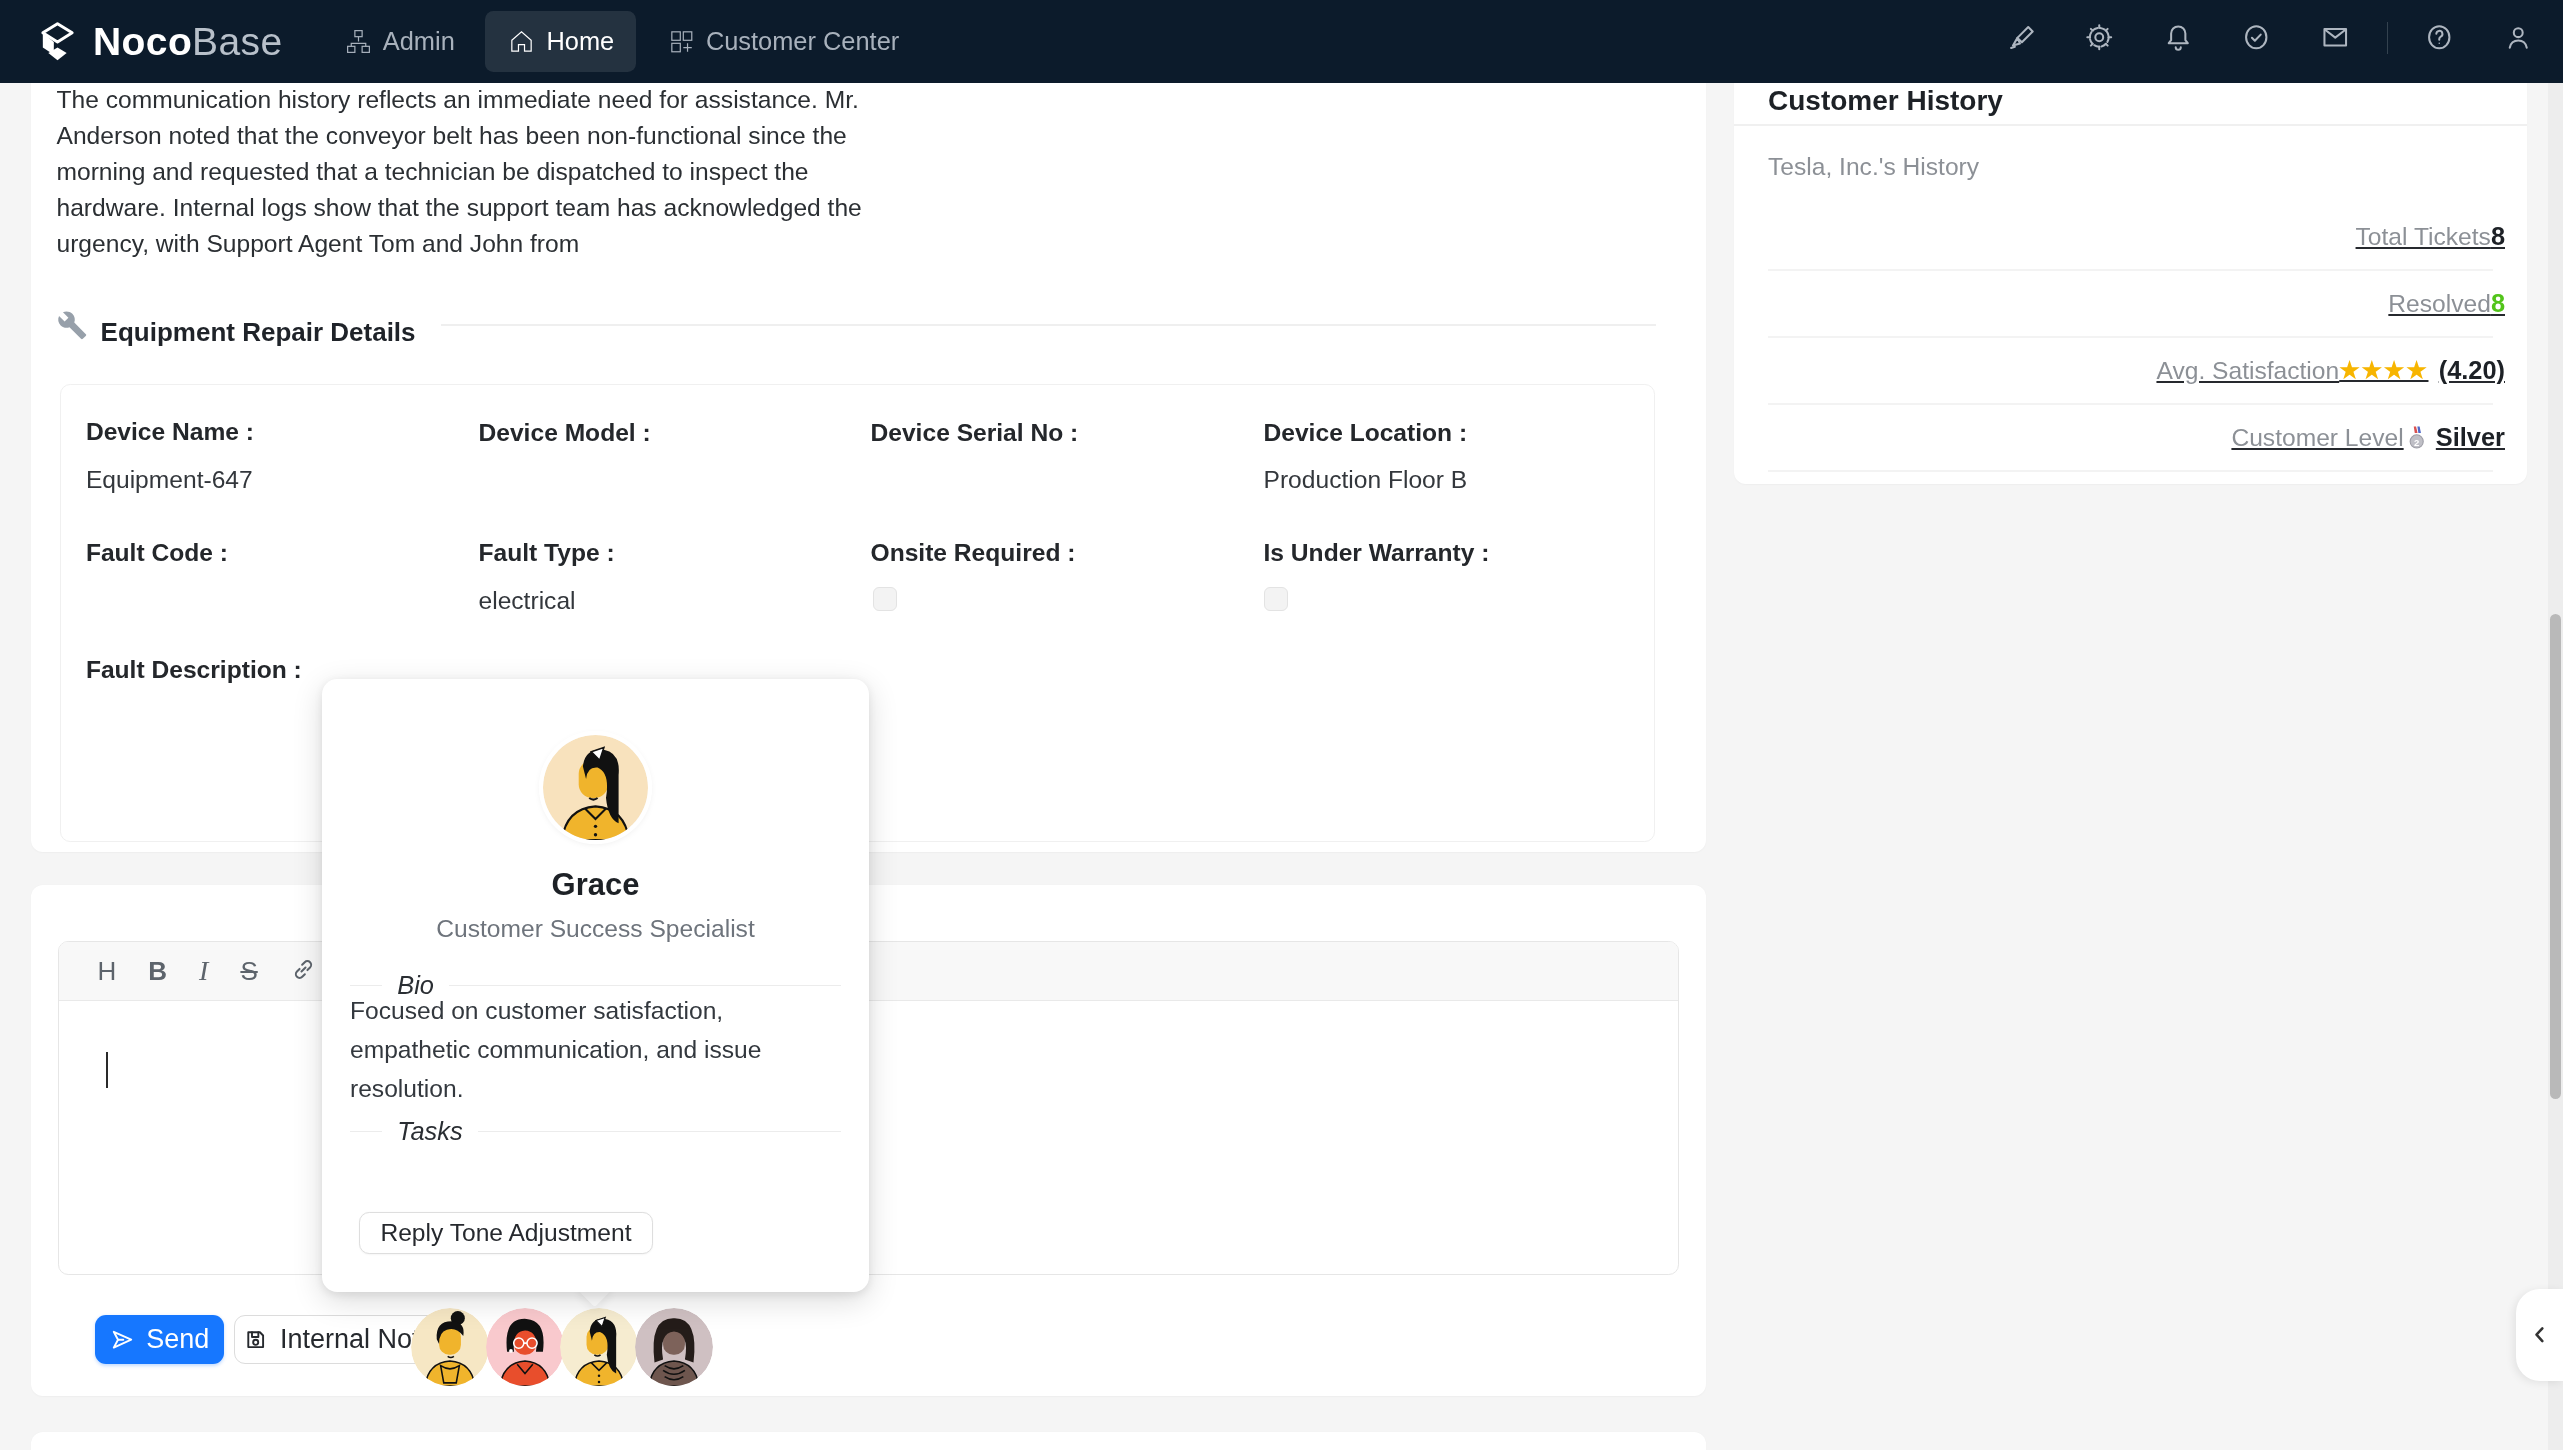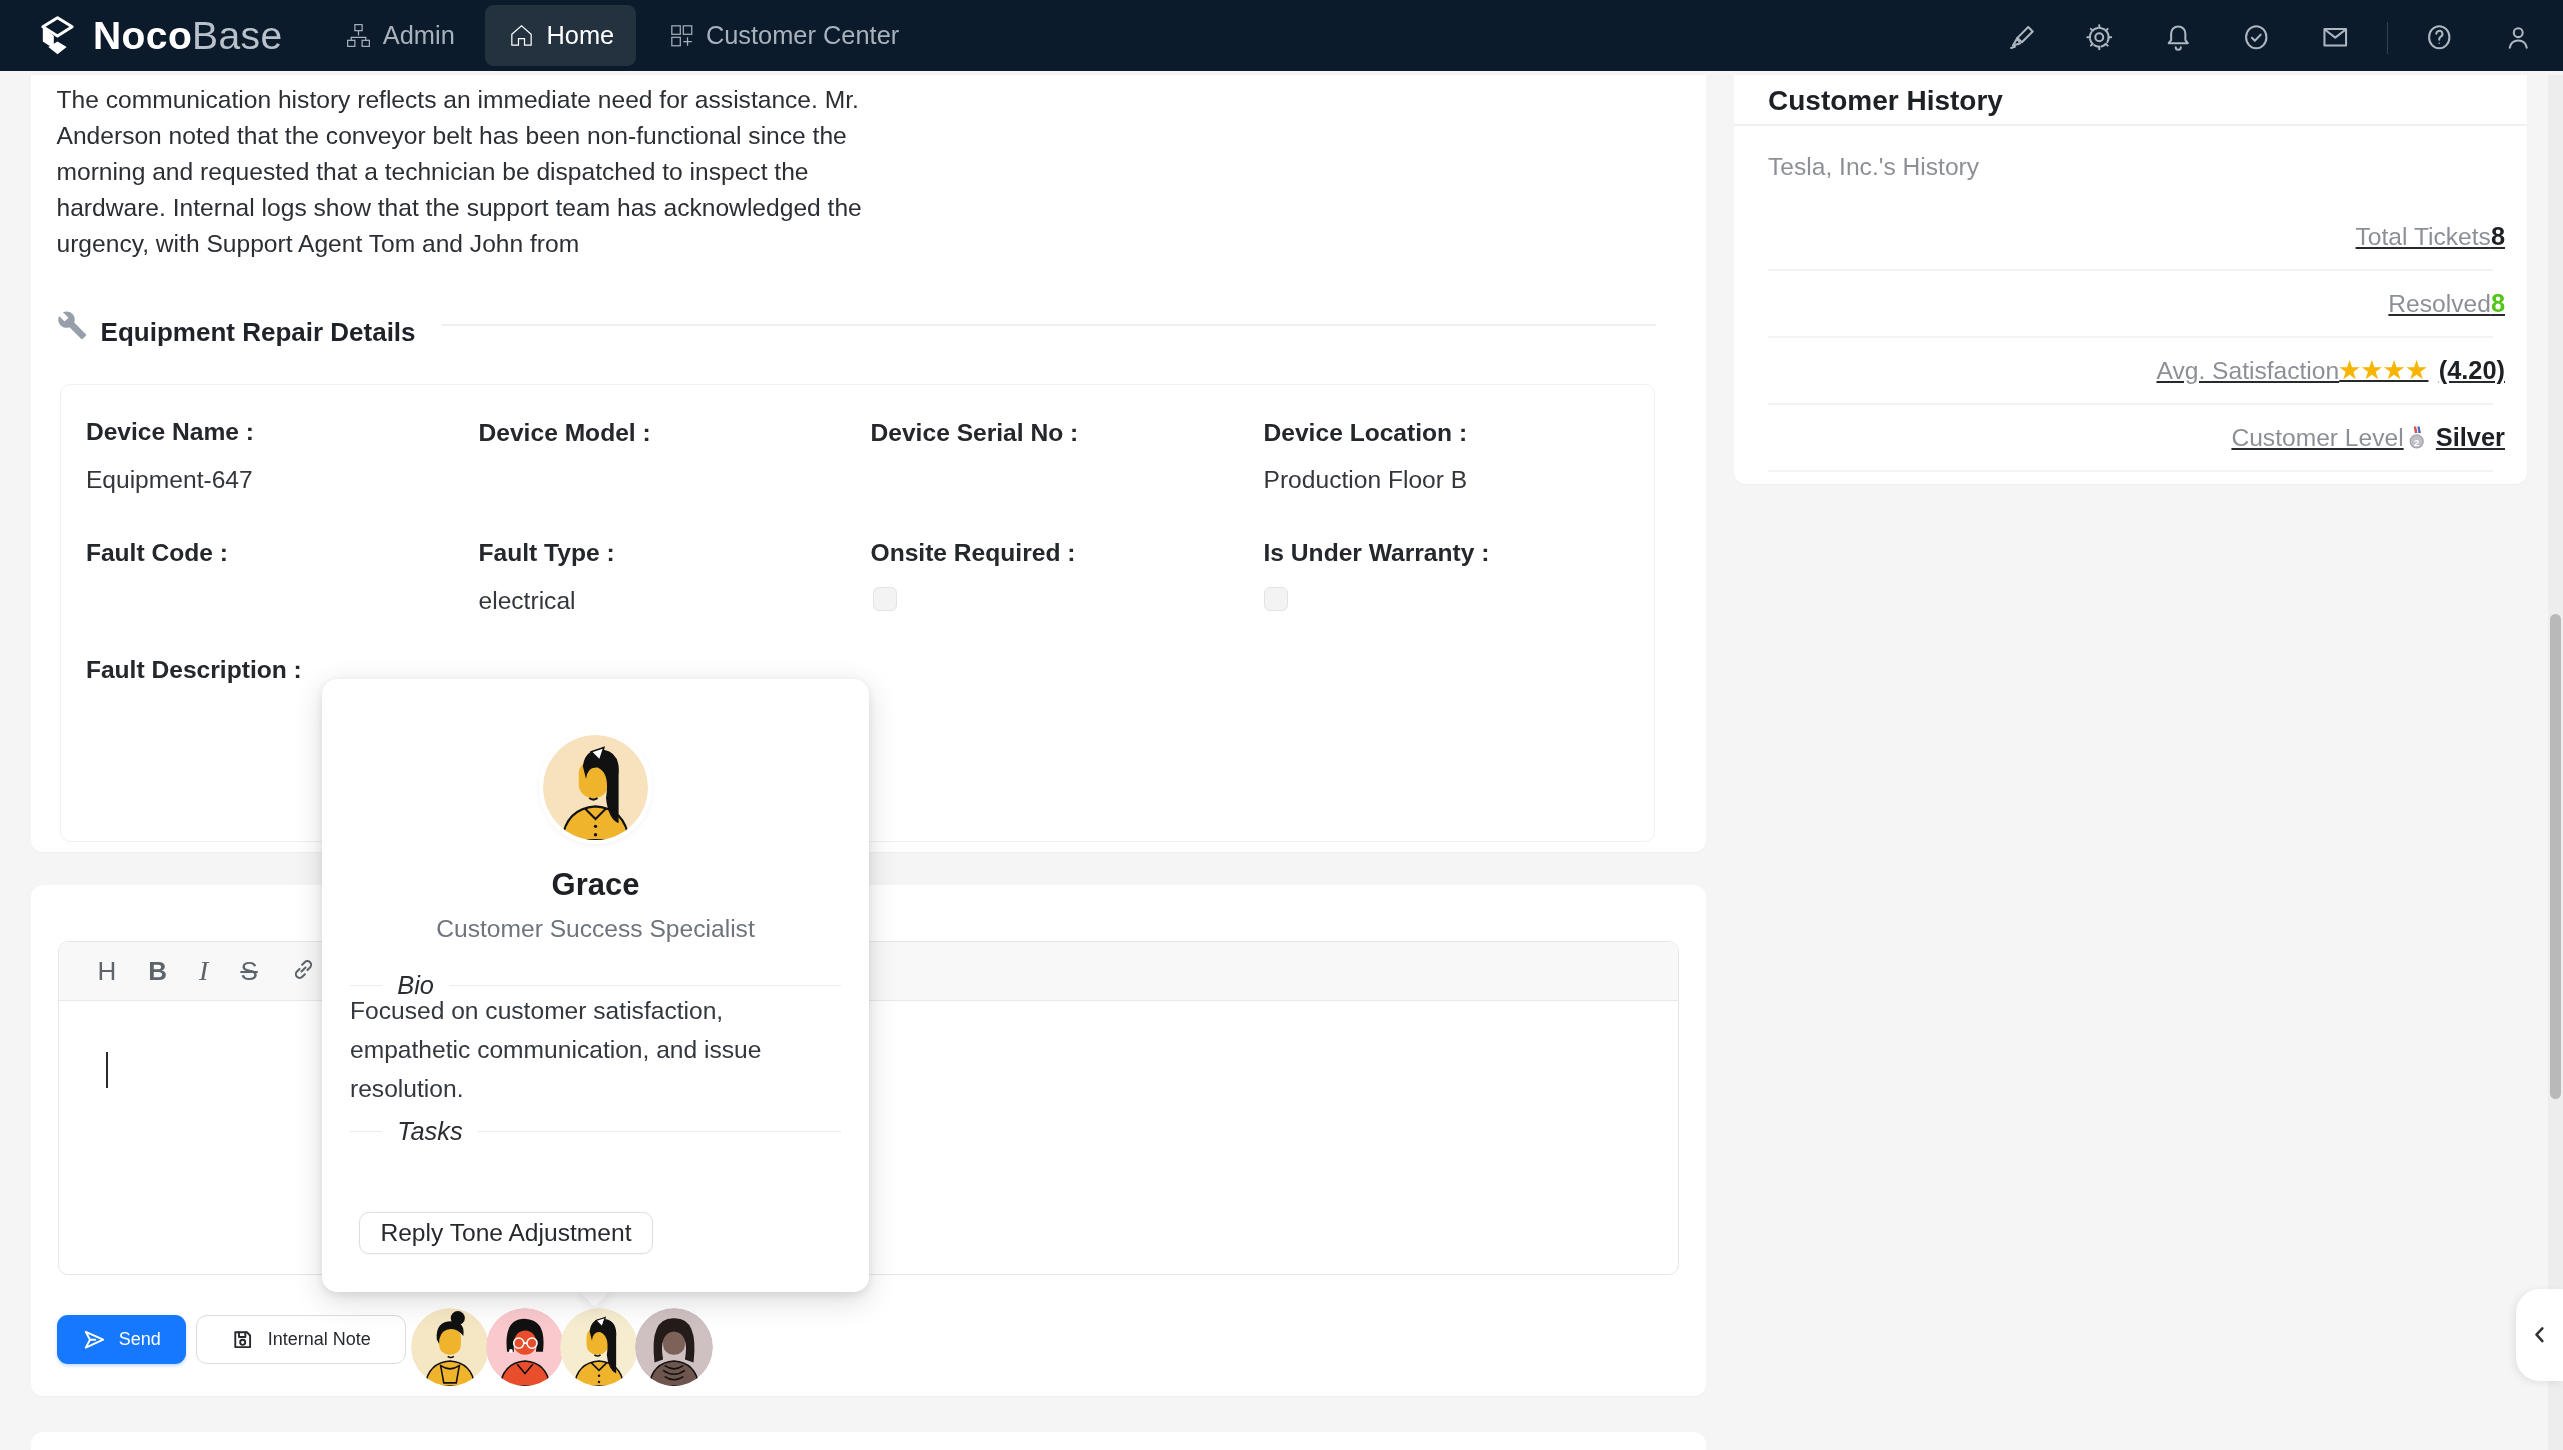--- a/index.html
+++ b/index.html
@@ -1,21 +1,21 @@
 <!DOCTYPE html>
 <html style="font-size:13.6px"><head>
 <meta charset="utf-8">
 <style>
   * { margin:0; padding:0; box-sizing:border-box; }
   html,body { width:2563px; height:1450px; }
   body { font-family:"Liberation Sans", sans-serif; background:#f5f5f5; overflow:hidden; color:#26292e; }
   #app { position:relative; width:2563px; height:1450px; background:#f5f5f5; }
 
   
-  .navbar { position:absolute; left:0; top:0; width:2563px; height:71px; background:#0c1b2b; display:flex; align-items:center; z-index:30; }
+  .navbar { position:absolute; left:0; top:0; width:2563px; height:83px; background:#0c1b2b; display:flex; align-items:center; z-index:30; }
   .brand { display:flex; align-items:center; margin-left:34px; }
   .brand svg { width:47px; height:44px; }
   .brand-text { margin-left:12px; font-size:39px; letter-spacing:0.4px; }
   .brand-bold { color:#ffffff; font-weight:700; }
   .brand-light { color:#b8c0ca; font-weight:300; }
   .nav-item { display:flex; align-items:center; gap:10.2px; color:#a8b1bc; font-size:25.4px; padding:0 22px; height:61px; border-radius:8.5px; cursor:pointer; }
   .nav-item svg { width:29px; height:29px; stroke:#a8b1bc; }
   .nav-item.active { background:rgba(255,255,255,.10); color:#ffffff; }
   .nav-item.active svg { stroke:#ffffff; }
   .nav-left { display:flex; align-items:center; gap:8.5px; margin-left:39px; }
@@ -50,21 +50,21 @@
   .editor { position:absolute; left:27px; top:56px; width:1621px; height:334px; border:1.7px solid #e6e6e6; border-radius:10.2px; background:#fff; }
   .editor-toolbar { position:absolute; left:0; top:0; width:100%; height:59px; background:#f8f8f8; border-bottom:1.7px solid #e9e9e9; border-radius:8.5px 8.5px 0 0; display:flex; align-items:center; padding-left:39px; gap:32px; }
   .tb-btn { font-size:26px; color:#5d646c; cursor:pointer; line-height:1; }
   .tb-bold { font-weight:700; }
   .tb-italic { font-style:italic; font-family:"Liberation Serif", serif; font-size:28px; }
   .tb-strike { text-decoration:line-through; }
   .tb-btn svg { width:27px; height:27px; stroke:#5d646c; fill:none; stroke-width:1.8; stroke-linecap:round; stroke-linejoin:round; }
   .caret { position:absolute; left:47px; top:110px; width:2.5px; height:36px; background:#2a2a2a; }
 
   
-  .btn { position:absolute; height:49px; display:flex; align-items:center; justify-content:center; gap:12px; border-radius:11px; font-size:18px; cursor:pointer; }
+  .btn { position:absolute; height:49px; display:flex; align-items:center; justify-content:center; gap:12px; border-radius:11px; font-size:27px; cursor:pointer;margin-left:38px; }
   .btn svg { width:25.4px; height:25.4px; fill:none; stroke-width:1.8; stroke-linecap:round; stroke-linejoin:round; }
   .btn-send { left:26px; top:430px; width:129px; background:#1677ff; color:#fff; box-shadow:0 1.7px 3.4px rgba(22,119,255,.25); }
   .btn-send svg { stroke:#fff; }
   .btn-note { left:165px; top:430px; width:210px; background:#fff; border:1.7px solid #dcdcdc; color:#26292e; }
   .btn-note svg { stroke:#26292e; }
 
   
   .avatar { position:absolute; top:423px; width:78px; height:78px; border-radius:50%; overflow:hidden; cursor:pointer; }
   .avatar svg, .big-avatar svg { width:100%; height:100%; display:block; }
 

